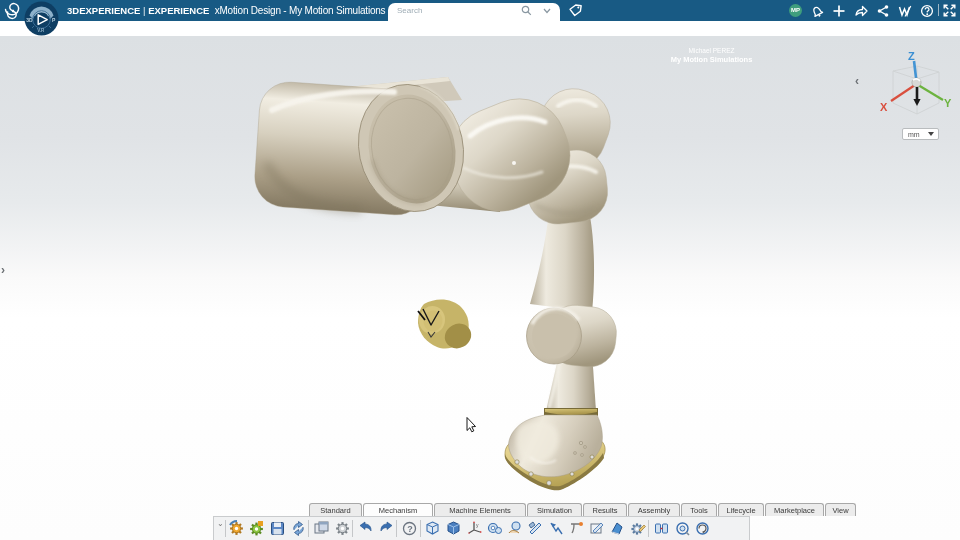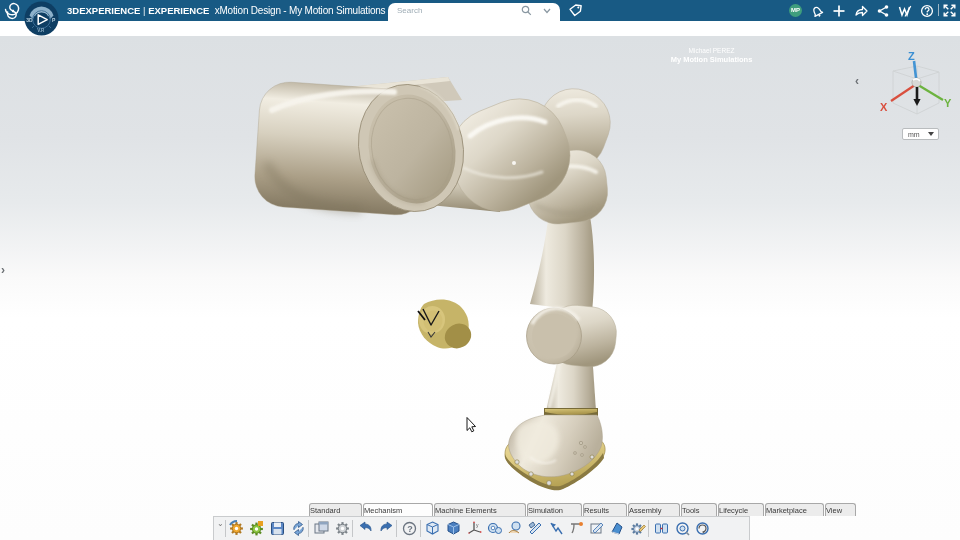--- a/index.html
+++ b/index.html
@@ -25,21 +25,21 @@
   background:linear-gradient(180deg,#dce0e3 0%,#e0e3e6 20%,#e7eaec 33%,#f2f3f4 42%,#fafafa 48%,#ffffff 56%,#fdfdfd 100%); }
 #axwidget { position:absolute; top:40px; left:860px; }
 #mmbox { position:absolute; top:128px; left:902px; width:37px; height:12px; background:#fff; border:1px solid #b9bcbe; border-radius:2px; font-size:7px; color:#555; }
 #mmbox span { position:absolute; left:5px; top:2px; }
 #mmbox .dd { position:absolute; right:4px; top:3px; width:0; height:0; border-left:3px solid transparent; border-right:3px solid transparent; border-top:4px solid #444; }
 .chev { color:#6d7175; font-size:12px; font-weight:bold; }
 #chevL { position:absolute; top:263px; left:1px; }
 #chevR { position:absolute; top:74px; left:855px; }
 
 #tabbar { position:absolute; top:503px; left:309px; height:13px; white-space:nowrap; font-size:7.5px; color:#3a3a3a; }
-.tab { display:inline-block; height:13px; line-height:14px; background:#ececec; border:1px solid #a8a8a8; border-bottom:none; border-radius:3px 3px 0 0; margin-right:1px; vertical-align:top; box-sizing:border-box; }
+.tab { display:inline-block; height:13px; line-height:14px; text-align:center; background:#ececec; border:1px solid #a8a8a8; border-bottom:none; border-radius:3px 3px 0 0; margin-right:1px; vertical-align:top; box-sizing:border-box; }
 .tab.sel { background:#fdfdfd; }
 
 #toolbar { position:absolute; top:516px; left:213px; width:537px; height:24px; background:#f1f2f3; border:1px solid #c9cbcd; border-bottom:none; }
 #toolbar .tchev { position:absolute; left:3px; top:2px; color:#777; font-size:8px; }
 .ticon { position:absolute; top:3px; width:17px; height:17px; }
 .tsep { position:absolute; top:3px; width:1px; height:17px; background:#c5c7c9; }
 </style>
 </head>
 <body>
 <div id="stage">

